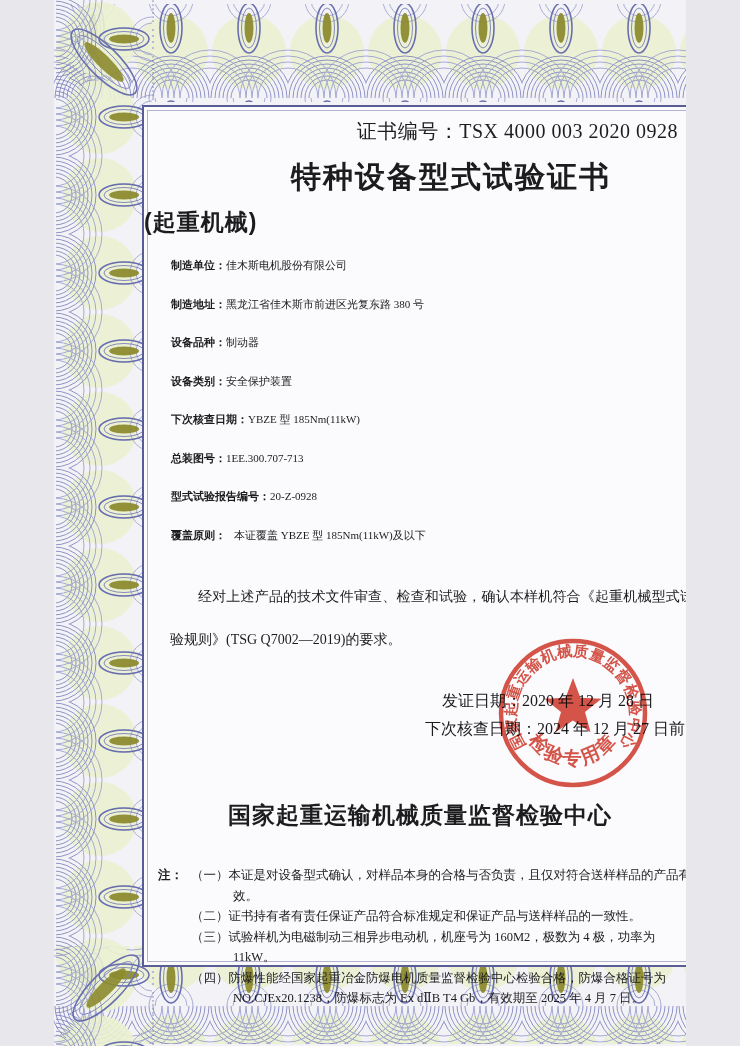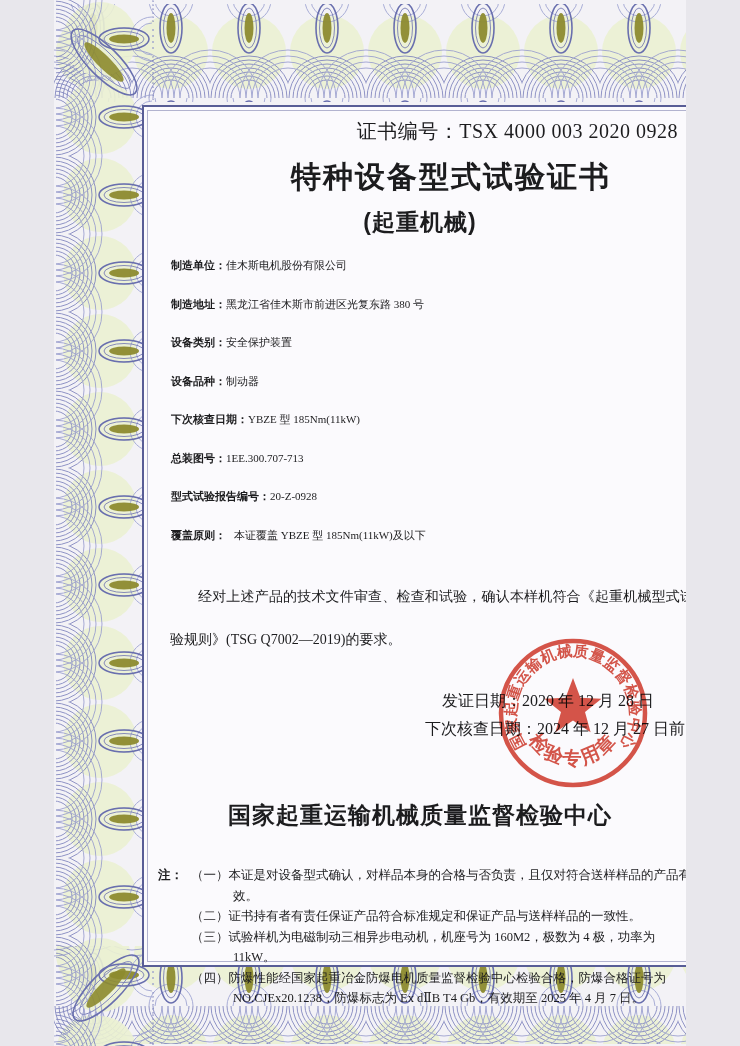--- a/index.html
+++ b/index.html
@@ -16,21 +16,21 @@
     border:2px solid #585d96;
     box-shadow:inset 0 0 0 3px #fbfafd, inset 0 0 0 4px rgba(88,93,150,.45);
   }
   .cert-no{position:absolute;top:11px;right:18px;font-size:20px;letter-spacing:.5px;white-space:nowrap;}
   .title{
     position:absolute;top:50px;left:0;width:100%;text-align:center;
     font-family:"Liberation Sans","DejaVu Sans",sans-serif;
     font-weight:bold;font-size:30px;letter-spacing:2px;margin-left:31px;
   }
   .subtitle{
-    position:absolute;top:100px;left:0;width:100%;text-align:center;
+    position:absolute;top:100px;left:0;width:100%;text-align:left;
     font-family:"Liberation Sans","DejaVu Sans",sans-serif;
     font-weight:bold;font-size:23px;letter-spacing:1px;
   }
   .fields{position:absolute;left:27px;top:150px;width:510px;}
   .field-row{line-height:17px;margin-bottom:21.5px;font-size:11px;white-space:nowrap;}
   .field-row .lbl{font-weight:600;}
   .field-row.gap .val{margin-left:8px;}
   .statement{
     position:absolute;left:26px;top:468px;width:524px;
     font-size:14px;line-height:43px;text-indent:2em;text-align:justify;
@@ -123,24 +123,24 @@
     <div class="subtitle">(起重机械)</div>
 
     <div class="fields">
       <div class="field-row">
         <span class="lbl">制造单位：</span><span class="val">佳木斯电机股份有限公司</span>
       </div>
       <div class="field-row">
         <span class="lbl">制造地址：</span><span class="val">黑龙江省佳木斯市前进区光复东路 380 号</span>
       </div>
       <div class="field-row">
-        <span class="lbl">设备类别：</span><span class="val">安全保护装置</span>
+        <span class="lbl">设备品种：</span><span class="val">制动器</span>
       </div>
       <div class="field-row">
-        <span class="lbl">设备品种：</span><span class="val">制动器</span>
+        <span class="lbl">设备类别：</span><span class="val">安全保护装置</span>
       </div>
       <div class="field-row">
         <span class="lbl">下次核查日期：</span><span class="val">YBZE 型 185Nm(11kW)</span>
       </div>
       <div class="field-row">
         <span class="lbl">总装图号：</span><span class="val">1EE.300.707-713</span>
       </div>
       <div class="field-row">
         <span class="lbl">型式试验报告编号：</span><span class="val">20-Z-0928</span>
       </div>

